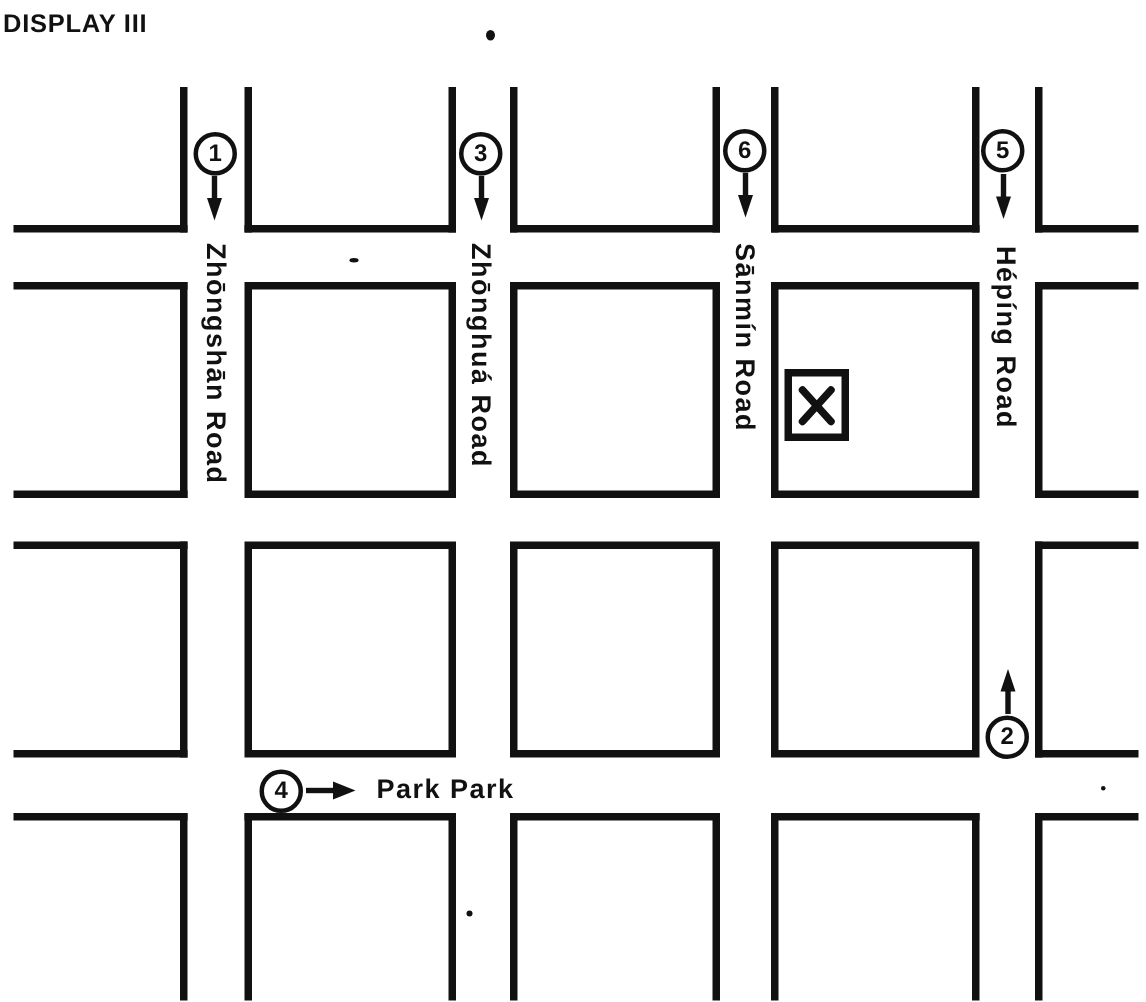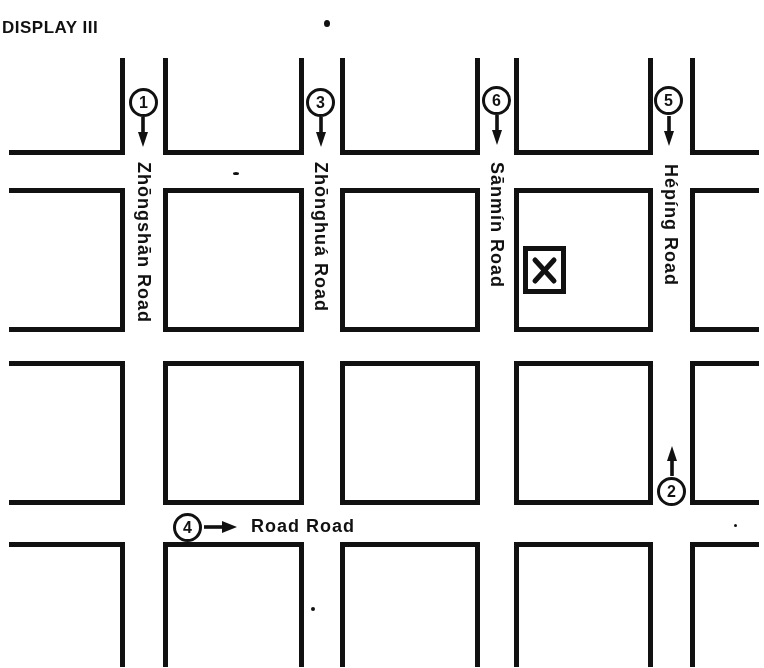--- a/index.html
+++ b/index.html
@@ -9,21 +9,21 @@
   html,body{margin:0;padding:0;background:var(--paper);}
   .page{
     position:relative;
     width:764px;height:668px;
     background:var(--paper);
     overflow:hidden;
     font-family:"Liberation Sans", sans-serif;
     color:var(--ink);
   }
   .title{
-    position:absolute;left:2px;top:18px;
+    position:absolute;left:2px;top:6px;
     font-size:17px;font-weight:bold;letter-spacing:.5px;
     white-space:nowrap;
   }
   
   .blk{
     position:absolute;
     box-sizing:border-box;
     border:5px solid var(--ink);
     background:var(--paper);
   }
@@ -96,21 +96,21 @@
   <div class="blk no-b" style="left:163px;top:542px;width:141px;height:125px;"></div>
   <div class="blk no-b" style="left:340px;top:542px;width:140px;height:125px;"></div>
   <div class="blk no-b" style="left:514px;top:542px;width:139px;height:125px;"></div>
   <div class="blk no-b no-r" style="left:690px;top:542px;width:69px;height:125px;"></div>
 
   <div class="vroad" style="left:133px;top:162px;">Zhōngshān Road</div>
   <div class="vroad" style="left:310px;top:162px;">Zhōnghuá Road</div>
   <div class="vroad" style="left:486px;top:162px;">Sānmín Road</div>
   <div class="vroad" style="left:660px;top:164px;">Hépíng Road</div>
 
-  <div class="hroad" style="left:251px;top:516px;">Road Road</div>
+  <div class="hroad" style="left:251px;top:516px;">Park Park</div>
 
   <div class="marker" style="left:129px;top:88px;">
       <span>1</span>
     </div>
   <div class="marker" style="left:306px;top:88px;">
       <span>3</span>
     </div>
   <div class="marker" style="left:482px;top:86px;">
       <span>6</span>
     </div>

